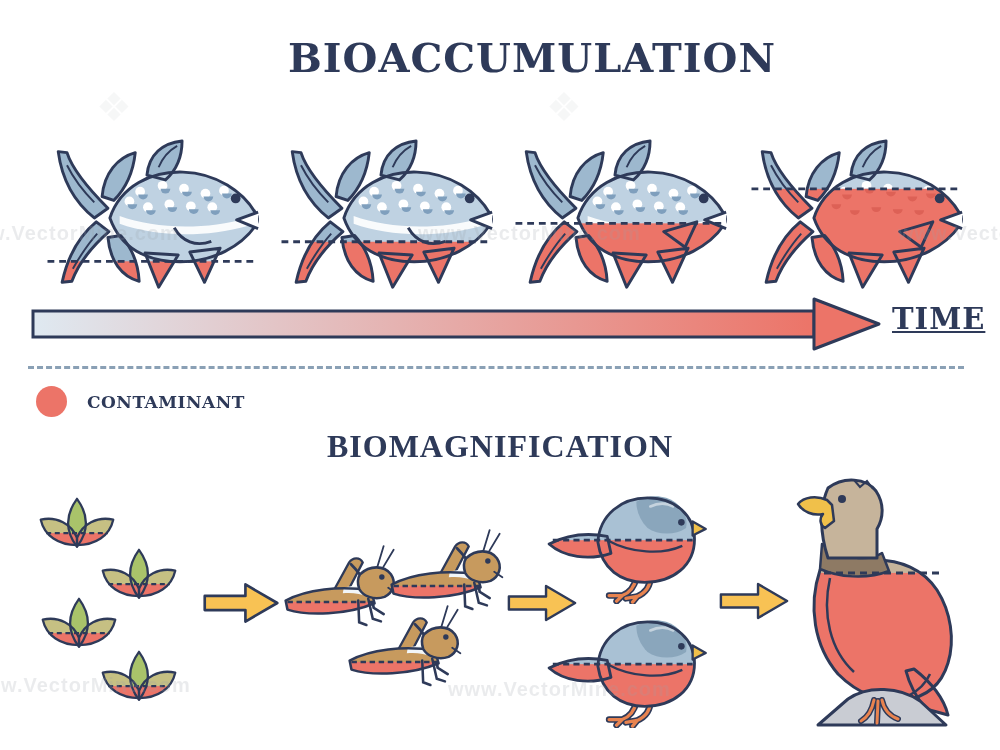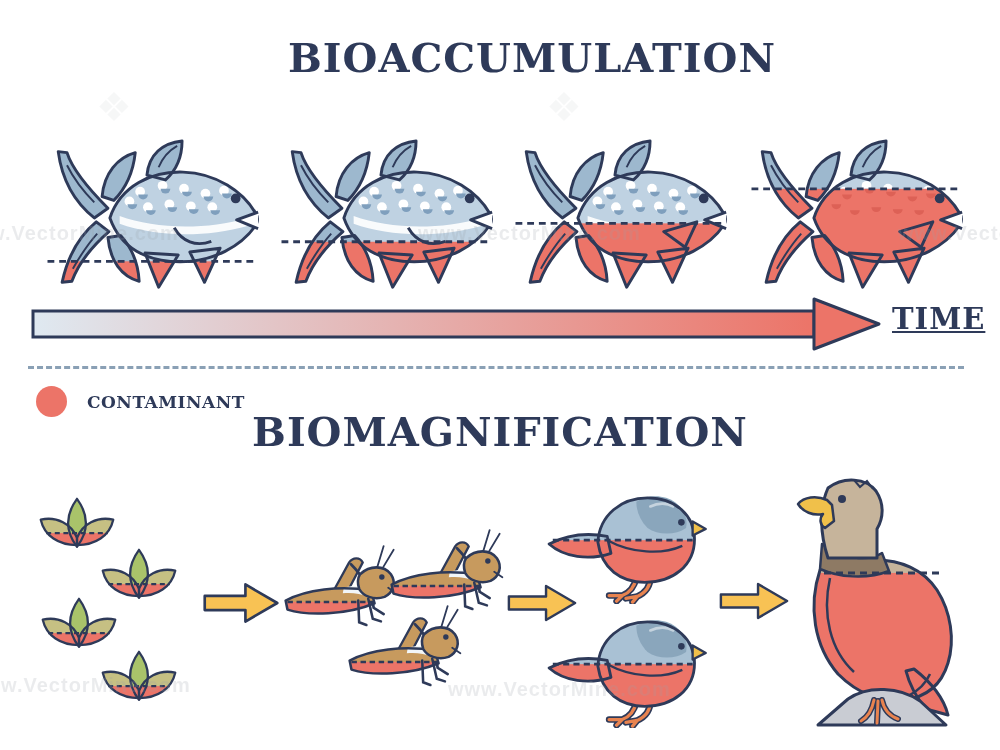--- a/index.html
+++ b/index.html
@@ -1,21 +1,21 @@
 <!DOCTYPE html>
 <html style="--navy: #2e3a59; --red: #ec7468; --divider: #8aa0b5; --wm: #9aa1a8;"><head>
 <meta charset="utf-8">
 <style>
   html,body{margin:0;padding:0;background:#ffffff;}
   .canvas{position:relative;width:1000px;height:750px;background:#fff;overflow:hidden;
           font-family:"DejaVu Serif",serif;}
   .title{position:absolute;width:100%;text-align:center;margin:0;color:var(--navy,#2e3a59);
          letter-spacing:1px;font-weight:700;}
   #title-bio{top:34px;font-size:40px;margin-left:32px;}
-  #title-mag{top:408px;font-size:40px;}
+  #title-mag{top:428px;font-size:32px;font-family:Liberation Serif, serif;}
   .stage{position:absolute;}
   .stage svg{width:100%;height:100%;display:block;}
   .time-label{position:absolute;left:892px;top:302px;font-size:29px;font-weight:700;
               color:var(--navy,#2e3a59);letter-spacing:1px;text-decoration:underline;}
   .divider{position:absolute;left:28px;top:366px;width:936px;height:0;
            border-top:3px dashed var(--divider,#8aa0b5);}
   .legend{position:absolute;left:36px;top:386px;display:flex;align-items:center;gap:20px;}
   .legend-swatch{width:31px;height:31px;border-radius:50%;background:var(--red,#ec7468);}
   .legend-label{font-size:17px;font-weight:700;color:var(--navy,#2e3a59);letter-spacing:.5px;}
   .watermark{position:absolute;font-family:"Liberation Sans",sans-serif;font-weight:700;

